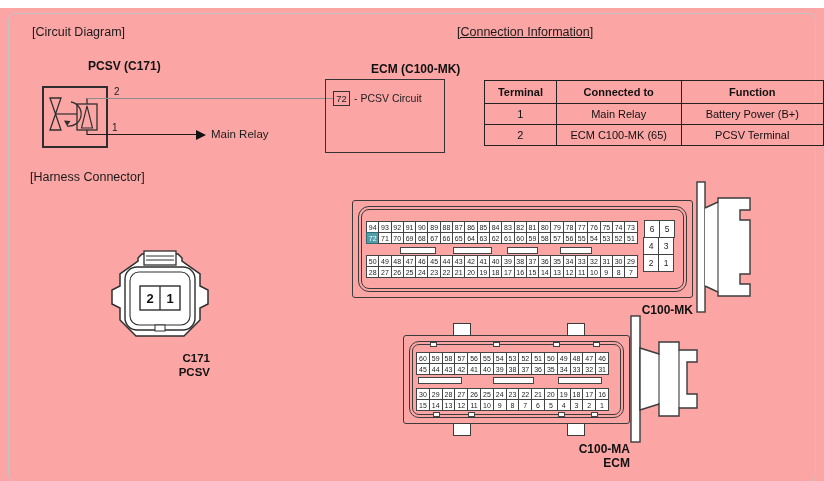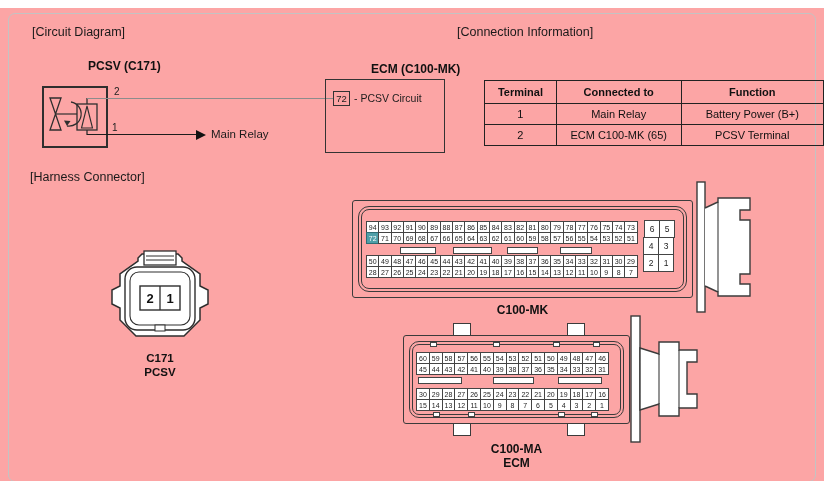--- a/index.html
+++ b/index.html
@@ -45,21 +45,21 @@
   .ma-row .pin{width:13.8px;}
   .pin.hl{background:var(--hl-color,#4f9fa8);color:#fff;border-color:#2e6d75;}
   .key-tab{position:absolute;height:7px;border:1px solid #444;background:#fff;box-sizing:border-box;}
   .mount-tab{position:absolute;width:18px;height:13px;border:1.5px solid #3b3b3b;
              background:#fff;box-sizing:border-box;}
   .notch{position:absolute;width:7px;height:5px;border:1px solid #444;background:#fff;box-sizing:border-box;}
   .side-grid{position:absolute;display:flex;flex-wrap:wrap;width:31px;}
   .side-grid .pin{width:16px;height:18px;font-size:8.5px;}
   .side-grid .pin:nth-child(even){margin-left:-1px;}
   .side-grid .pin:nth-child(n+3){margin-top:-1px;}
-  .conn-label{position:absolute;font-weight:bold;font-size:12px;color:#111;text-align:center;}
+  .conn-label{position:absolute;font-weight:bold;font-size:12px;color:#111;text-align:right;}
   svg{display:block;}
 </style>
 </head>
 <body>
 
 <div id="page">
   <div class="frame"></div>
 
   <div class="section-label" style="left:32px;top:17px;">[Circuit Diagram]</div>
 
@@ -83,21 +83,21 @@
   <div class="arrow-right" style="left:196px;top:122px;"></div>
   <div class="wire-label" style="left:112px;top:114px;">1</div>
   <div class="abs" style="left:211px;top:120px;font-size:11.5px;">Main Relay</div>
 
   <div class="bold-title center" style="left:323px;top:54px;width:124px;">ECM (C100-MK)</div>
   <div class="ecm-box">
     <div class="pin72-box">72</div>
     <div class="pin72-text">- PCSV Circuit</div>
   </div>
 
-  <div class="section-label" style="left:457px;top:17px;">[Connection Information]</div>
+  <div class="section-label" style="left:457px;top:17px;text-decoration:underline;">[Connection Information]</div>
 
   <table class="conn">
     <tbody>
         <tr>
       <th class="col-terminal">Terminal</th>
       <th class="col-connected">Connected to</th>
       <th class="col-function">Function</th>
     </tr>
     <tr>
       <td>1</td>

